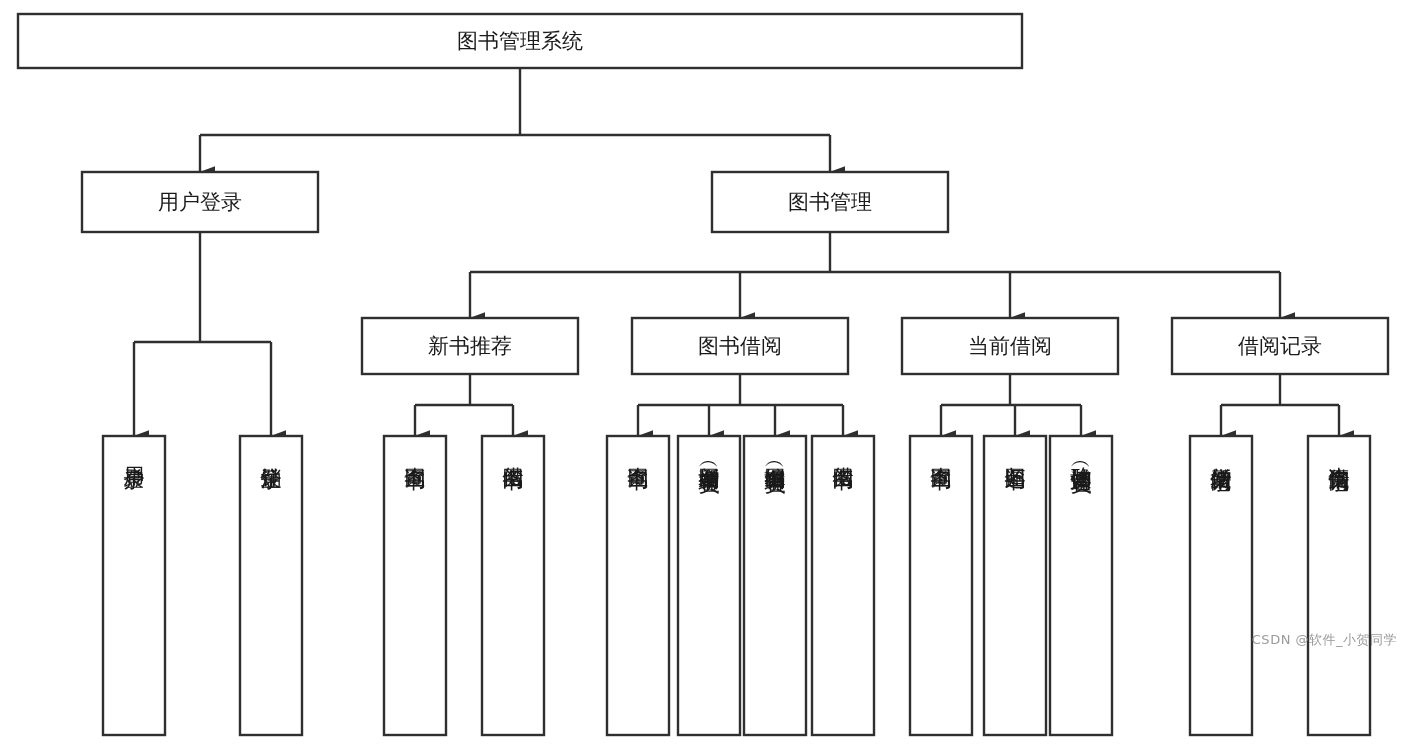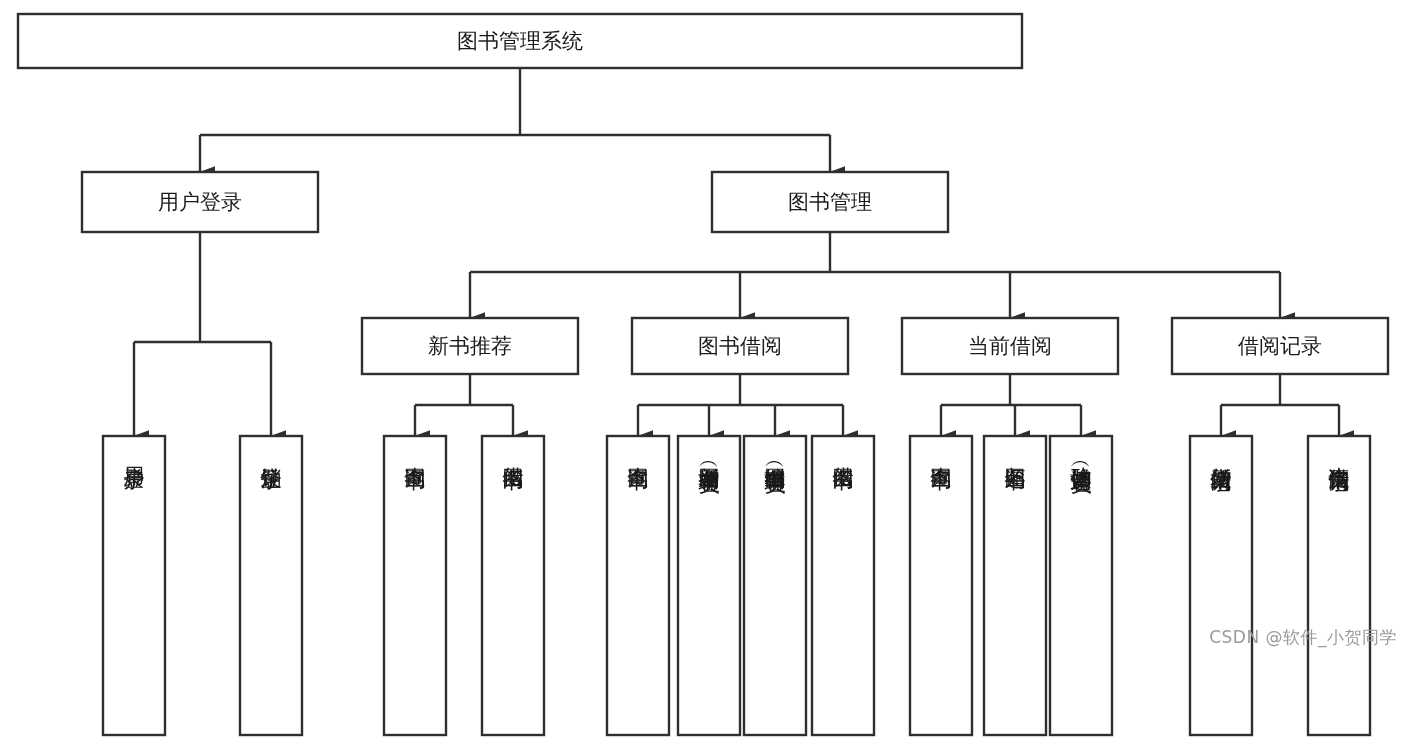--- a/index.html
+++ b/index.html
@@ -64,21 +64,21 @@
     line-height: 1.05;
     color: #1a1a1a;
     letter-spacing: 1px;
     white-space: nowrap;
   }
   .watermark {
     position: absolute;
     right: 8px;
     bottom: 4px;
     font-family: "DejaVu Sans", "Liberation Sans", sans-serif;
-    font-size: 17px;
+    font-size: 13px;
     color: #9a9a9a;
     letter-spacing: 0.5px;
     white-space: nowrap;
   }
 </style>
 </head>
 <body>
 
 <div id="diagram-root">
 

